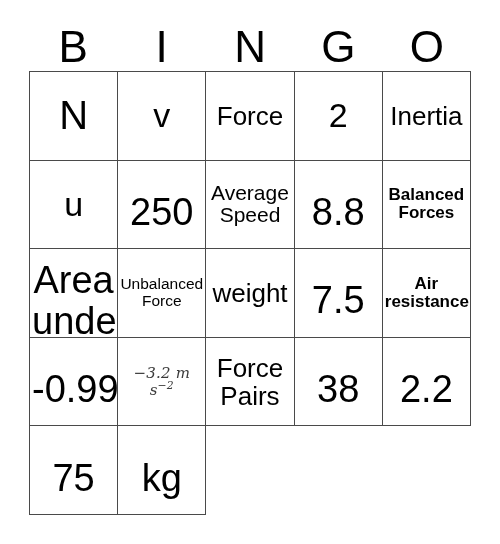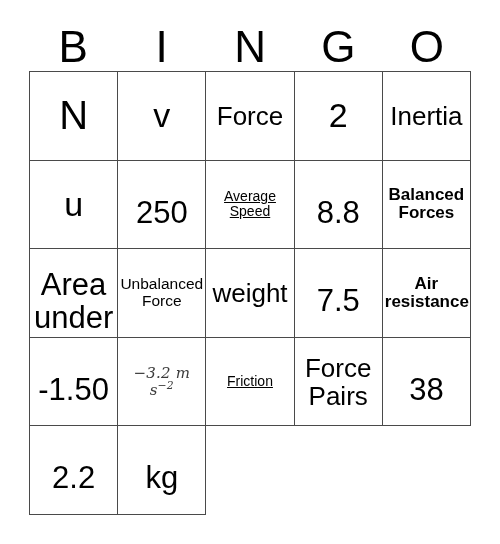--- a/index.html
+++ b/index.html
@@ -72,23 +72,23 @@
   .cell-text {
     display: block;
     width: 100%;
     line-height: 1.08;
     white-space: pre-line;
   }
 
   
   .sz-xl   { font-size: 40px; }
   .sz-lg   { font-size: 34px; }
-  .sz-md   { font-size: 31px; margin-top: 16px; }
+  .sz-md   { font-size: 38px; margin-top: 16px; }
   .sz-sm   { font-size: 26px; }
-  .sz-xs   { font-size: 14px; text-decoration: underline; }
+  .sz-xs   { font-size: 21px; }
   .sz-xxs  { font-size: 17px; font-weight: bold; }
   .sz-tiny { font-size: 15.5px; }
 
   .math {
     font-family: "DejaVu Serif", "Liberation Serif", serif;
     font-style: italic;
     font-size: 15px;
     color: #3a3a3a;
     letter-spacing: 0.2px;
   }
@@ -156,36 +156,36 @@
         <span class="cell-text sz-sm">weight</span>
       </div>
       <div class="cell">
         <span class="cell-text sz-md">7.5</span>
       </div>
       <div class="cell">
         <span class="cell-text sz-xxs">Air
 resistance</span>
       </div>
       <div class="cell">
-        <span class="cell-text sz-md">-1.50</span>
+        <span class="cell-text sz-md">-0.99</span>
       </div>
       <div class="cell">
         <span class="cell-text math"><span>−3.2 m s</span><sup>−2</sup></span>
-      </div>
-      <div class="cell">
-        <span class="cell-text sz-xs">Friction</span>
       </div>
       <div class="cell">
         <span class="cell-text sz-sm">Force
 Pairs</span>
       </div>
       <div class="cell">
         <span class="cell-text sz-md">38</span>
       </div>
       <div class="cell">
         <span class="cell-text sz-md">2.2</span>
       </div>
       <div class="cell">
+        <span class="cell-text sz-md">75</span>
+      </div>
+      <div class="cell">
         <span class="cell-text sz-md">kg</span>
       </div>
     </div>
 
 </div>
 
 </body></html>

